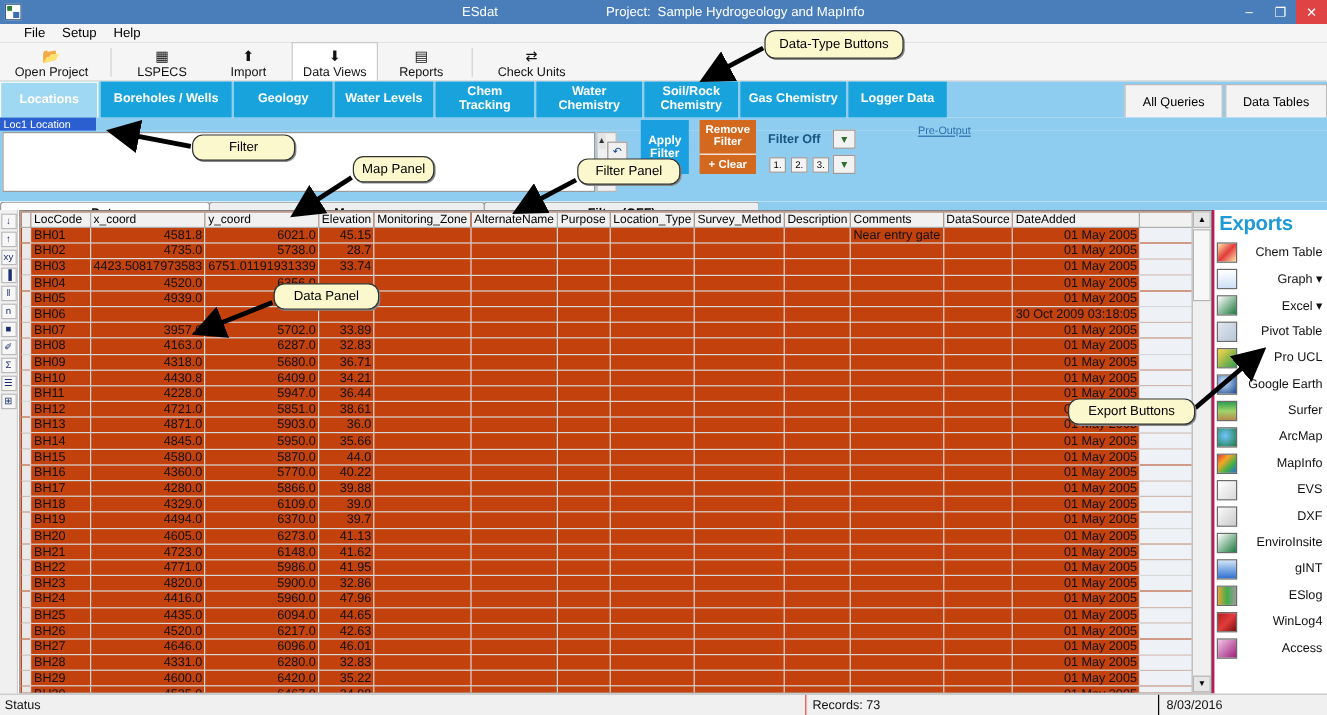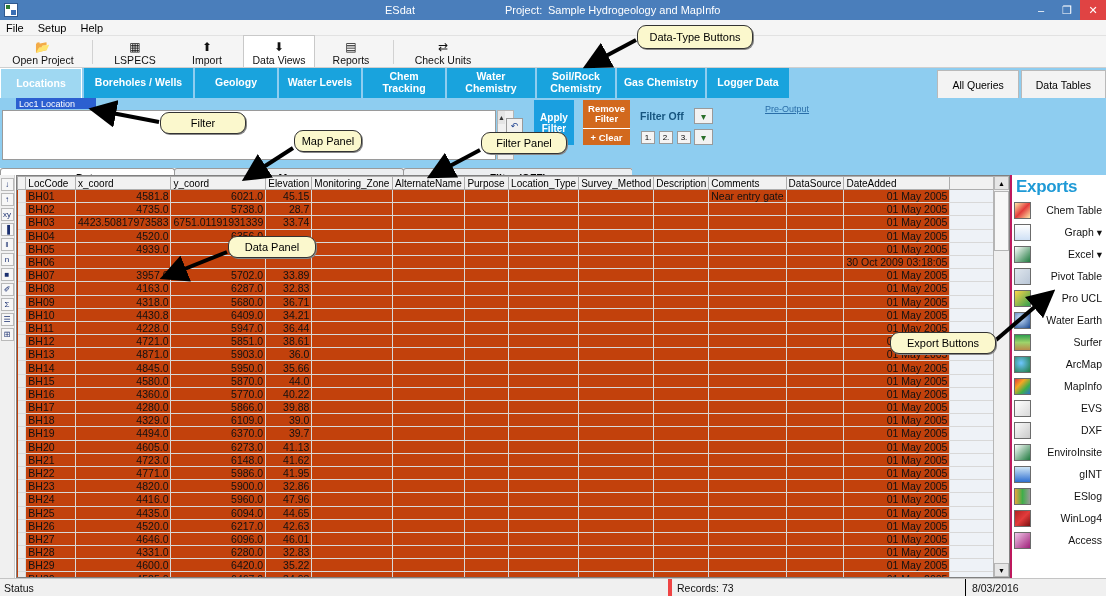--- a/index.html
+++ b/index.html
@@ -26,21 +26,21 @@
   #app-icon:before{content:"";position:absolute;left:1px;top:1px;width:4px;height:4px;background:#2f7d32;}
   #app-icon:after{content:"";position:absolute;right:1px;bottom:1px;width:5px;height:5px;background:#3b6fb5;}
   #title-app { position:absolute; left:385px; }
   #title-projlabel { position:absolute; left:505px; }
   #title-projname { position:absolute; left:548px; }
   .winbtns{position:absolute;right:0;top:0;height:20px;display:flex;}
   .winbtn{width:26px;height:20px;display:flex;align-items:center;justify-content:center;color:#fff;font-size:11px;}
   .winbtn.close{background:#e04343;}
 
   
-  #menubar{height:16px;background:#f5f5f5;display:flex;align-items:center;padding-left:6px;gap:14px;color:#000;font-size:11px;border-bottom:1px solid #e2e2e2;}
+  #menubar{height:16px;background:#f5f5f5;display:flex;align-items:center;padding-left:20px;gap:14px;color:#000;font-size:11px;border-bottom:1px solid #e2e2e2;}
   #menubar span{cursor:default;}
 
   
   #toolbar{height:32px;background:#f5f5f5;display:flex;align-items:flex-end;position:relative;border-bottom:1px solid #cfcfcf;}
   .tb-item{width:72px;height:32px;display:flex;flex-direction:column;align-items:center;justify-content:flex-end;font-size:10.5px;color:#111;padding-bottom:1px;}
   .tb-item.wide{width:86px;}
   .tb-item .ti{height:15px;display:flex;align-items:center;justify-content:center;font-size:12px;line-height:1;}
   .tb-item.sel{background:#ffffff;border:1px solid #c9c9c9;border-bottom:none;}
   .tb-sep{width:1px;height:24px;background:#d2d2d2;margin:0 6px 3px 6px;align-self:flex-end;}
 
@@ -50,21 +50,21 @@
         display:flex;align-items:center;justify-content:center;text-align:center;
         margin-right:2px;line-height:1.1;padding:0 4px;}
   .dtab.active{background:#9fd8f2;color:#ffffff;border:1px solid #ffffff;border-bottom:none;}
   #rightquery{position:absolute;right:0;top:2px;height:28px;display:flex;align-items:stretch;}
   .qbtn{background:#f3f3f3;border:1px solid #b9b9b9;border-bottom:none;font-size:10.5px;
         display:flex;align-items:center;justify-content:center;padding:0 14px;margin-left:2px;color:#000;}
 
   
   #subtab{height:11px;background:#8ecdf0;position:relative;}
   #subtab .st{position:absolute;left:0;top:0;height:11px;width:80px;background:#2b5fd0;
-       color:#ffffff;font-size:9px;display:flex;align-items:center;padding-left:3px;margin-left:16px;}
+       color:#ffffff;font-size:9px;display:flex;align-items:center;padding-left:3px;}
 
   
   #filterpanel{height:59px;background:#8ecdf0;position:relative;}
   #filterbox{position:absolute;left:2px;top:1px;width:494px;height:50px;background:#ffffff;border:1px solid #9a9a9a;}
   #fscroll{position:absolute;left:497px;top:1px;width:17px;height:50px;background:#f0f0f0;border:1px solid #b5b5b5;}
   #fscroll .arrow{height:13px;display:flex;align-items:center;justify-content:center;font-size:7px;color:#333;background:#e4e4e4;}
   #undoBtn{position:absolute;left:506px;top:118px;width:17px;height:16px;background:#f0f0f0;border:1px solid #9a9a9a;
            display:flex;align-items:center;justify-content:center;font-size:9px;color:#1a3f8f;}
   #applyfilter{position:absolute;left:534px;top:100px;width:40px;height:45px;background:#1a9fe0;color:#ffffff;
       font-weight:bold;font-size:10px;display:flex;align-items:center;justify-content:center;text-align:center;line-height:1.1;}
@@ -110,21 +110,21 @@
   
   #exports{position:absolute;right:0;top:0;width:96px;bottom:0;background:#ffffff;border-left:2px solid #be185d;}
   #exports h2{margin:0;padding:2px 0 2px 4px;color:#1f9ad6;font-size:17px;font-weight:bold;letter-spacing:-.3px;}
   .exrow{height:22px;display:flex;align-items:center;padding-left:2px;}
   .exicon{width:17px;height:17px;flex:0 0 17px;border:1px solid #6b6b6b;margin-right:4px;position:relative;overflow:hidden;}
   .exlabel{flex:1;text-align:right;padding-right:4px;font-size:10.5px;color:#111;white-space:nowrap;}
 
   
   #statusbar{position:absolute;left:0;right:0;bottom:0;height:18px;background:#f0f0f0;border-top:1px solid #c4c4c4;
      display:flex;align-items:center;font-size:10.5px;color:#111;}
-  #statusbar .s1{width:672px;padding-left:4px;border-right:4px solid #ef4444;height:18px;display:flex;align-items:center;}
+  #statusbar .s1{width:672px;padding-left:4px;border-right:1px solid #ef4444;height:18px;display:flex;align-items:center;}
   #statusbar .s2{flex:1;padding-left:5px;border-right:1px solid #000000;height:18px;display:flex;align-items:center;}
   #statusbar .s3{width:140px;padding-left:6px;height:18px;display:flex;align-items:center;}
 
   
   .callout{position:absolute;background:#fbf8cd;border:1.5px solid #333;border-radius:9px;
      font-size:11px;color:#000;display:flex;align-items:center;justify-content:center;
      box-shadow:1px 1px 0 #888;z-index:40;white-space:nowrap;}
   .arrow{position:absolute;z-index:39;}
   svg{display:block;}
 </style>
@@ -823,21 +823,21 @@
         <div class="exrow">
           <div class="exicon" style="background:linear-gradient(135deg,#dfe6ee,#b9c6d6)"></div>
           <div class="exlabel"><span>Pivot Table</span></div>
         </div>
         <div class="exrow">
           <div class="exicon" style="background:linear-gradient(135deg,#ffd54a,#2f9e4f)"></div>
           <div class="exlabel"><span>Pro UCL</span></div>
         </div>
         <div class="exrow">
           <div class="exicon" style="background:radial-gradient(circle at 35% 35%,#cfe6ff,#17468f)"></div>
-          <div class="exlabel"><span>Water Earth</span></div>
+          <div class="exlabel"><span>Google Earth</span></div>
         </div>
         <div class="exrow">
           <div class="exicon" style="background:linear-gradient(180deg,#2f9e4f,#9ed36a,#b98b4a)"></div>
           <div class="exlabel"><span>Surfer</span></div>
         </div>
         <div class="exrow">
           <div class="exicon" style="background:radial-gradient(circle at 40% 40%,#6ec6ff,#1f7a3f)"></div>
           <div class="exlabel"><span>ArcMap</span></div>
         </div>
         <div class="exrow">

